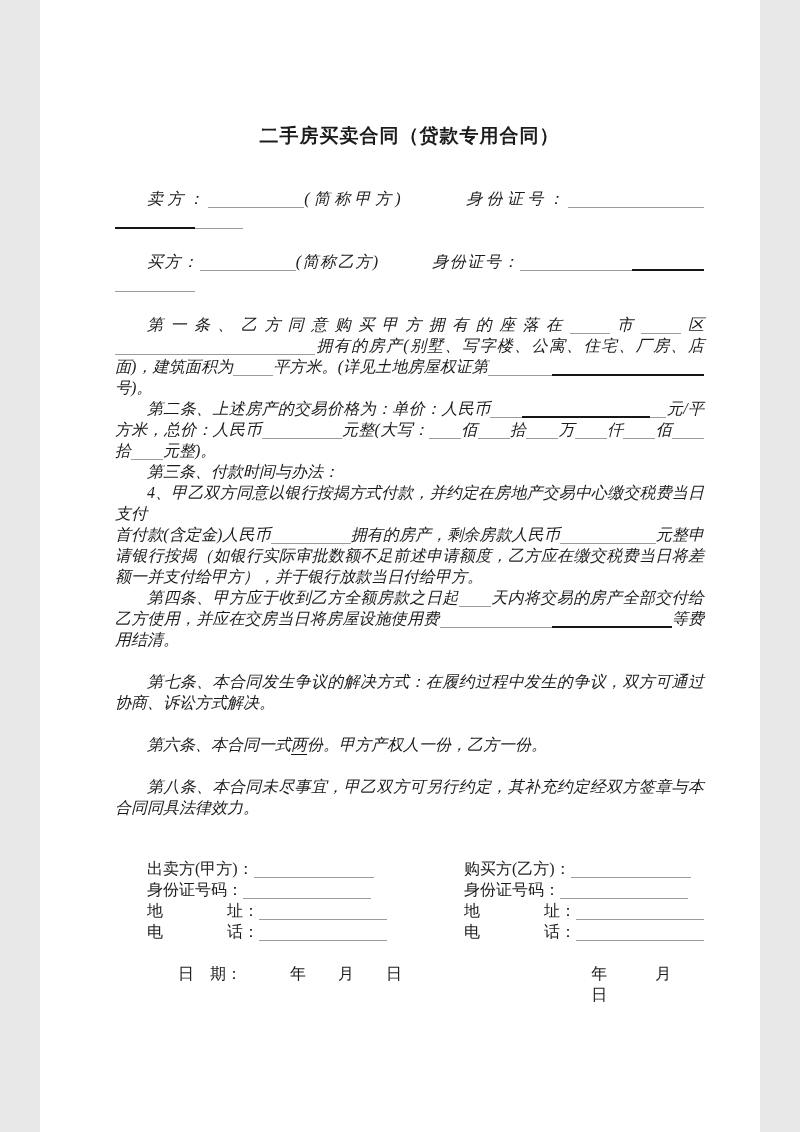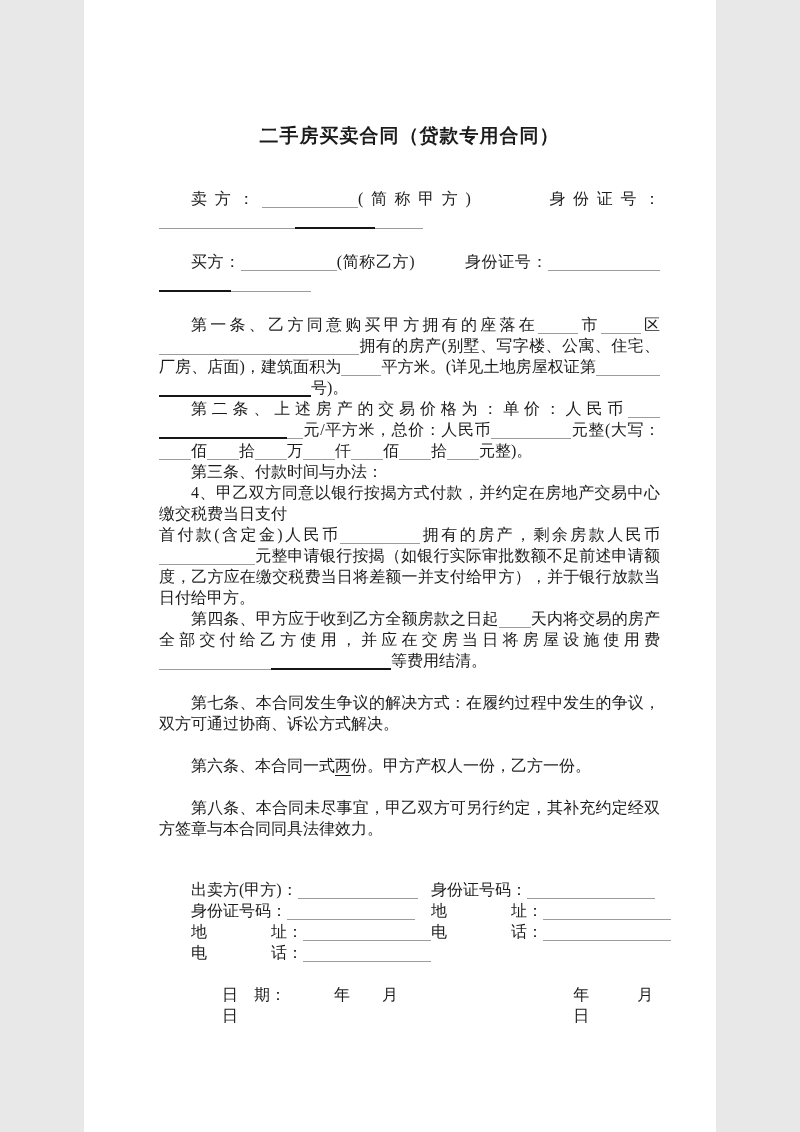--- a/index.html
+++ b/index.html
@@ -1,31 +1,31 @@
 <!DOCTYPE html>
 <html style="--bg: #ffffff; --text: #1b1b1b; --ul: #9c9c9c; --uld: #161616;"><head>
 <meta charset="utf-8">
 <style>
   :root{
     --text:#1b1b1b; --bg:#ffffff; --ul:#9c9c9c; --uld:#161616;
   }
   html,body{margin:0;padding:0;background:#e8e8e8;}
   .page{
-    width:632px;height:1132px;margin:0 auto;background:var(--bg);color:var(--text);
+    width:720px;height:1132px;margin:0 auto;background:var(--bg);color:var(--text);
     font-family:"Liberation Serif","DejaVu Serif",serif;
     font-size:16px;line-height:21px;box-sizing:border-box;
     padding:124px 56px 0 75px;overflow:hidden;
   }
   .title{
     font-size:19px;font-weight:bold;text-align:center;
     margin:0 0 40px 0;line-height:24px;letter-spacing:1px;
   }
   .party p{margin:0 0 21px 0;}
   .body-block{margin-top:3px;}
-  .para{margin:0;text-align:justify;}
+  .para{margin:0;text-align:justify;font-style:italic;}
   .indent{text-indent:2em;}
   .sp1{margin-top:21px;}
   .blank{
     display:inline-block;height:1em;vertical-align:-4px;
     border-bottom:1px solid var(--ul);
   }
   .blank.dark{border-bottom:2px solid var(--uld);}
   .ul-text{border-bottom:1px solid var(--uld);padding-bottom:1px;}
   .sig{display:flex;margin-left:32px;margin-top:40px;}
   .sig-col{width:343px;}
@@ -58,20 +58,21 @@
     </div>
 
   <div class="sig">
     <div class="sig-col" id="sig-left">
         <div class="sig-row"><span>出卖方(甲方)：</span><span class="blank" style="width: 120px;"></span></div>
         <div class="sig-row"><span>身份证号码：</span><span class="blank" style="width: 128px;"></span></div>
         <div class="sig-row"><span>地　　　　址：</span><span class="blank" style="width: 128px;"></span></div>
         <div class="sig-row"><span>电　　　　话：</span><span class="blank" style="width: 128px;"></span></div>
       </div>
     <div class="sig-col right" id="sig-right">
+        <div class="sig-row"><span>购买方(乙方)：</span><span class="blank" style="width: 120px;"></span></div>
         <div class="sig-row"><span>身份证号码：</span><span class="blank" style="width: 128px;"></span></div>
         <div class="sig-row"><span>地　　　　址：</span><span class="blank" style="width: 128px;"></span></div>
         <div class="sig-row"><span>电　　　　话：</span><span class="blank" style="width: 128px;"></span></div>
       </div>
   </div>
 
   <div class="date-row">
     <span class="date-left">日　期：　　　年　　月　　日</span>
     <span class="date-right">年　　　月　　　日</span>
   </div>

